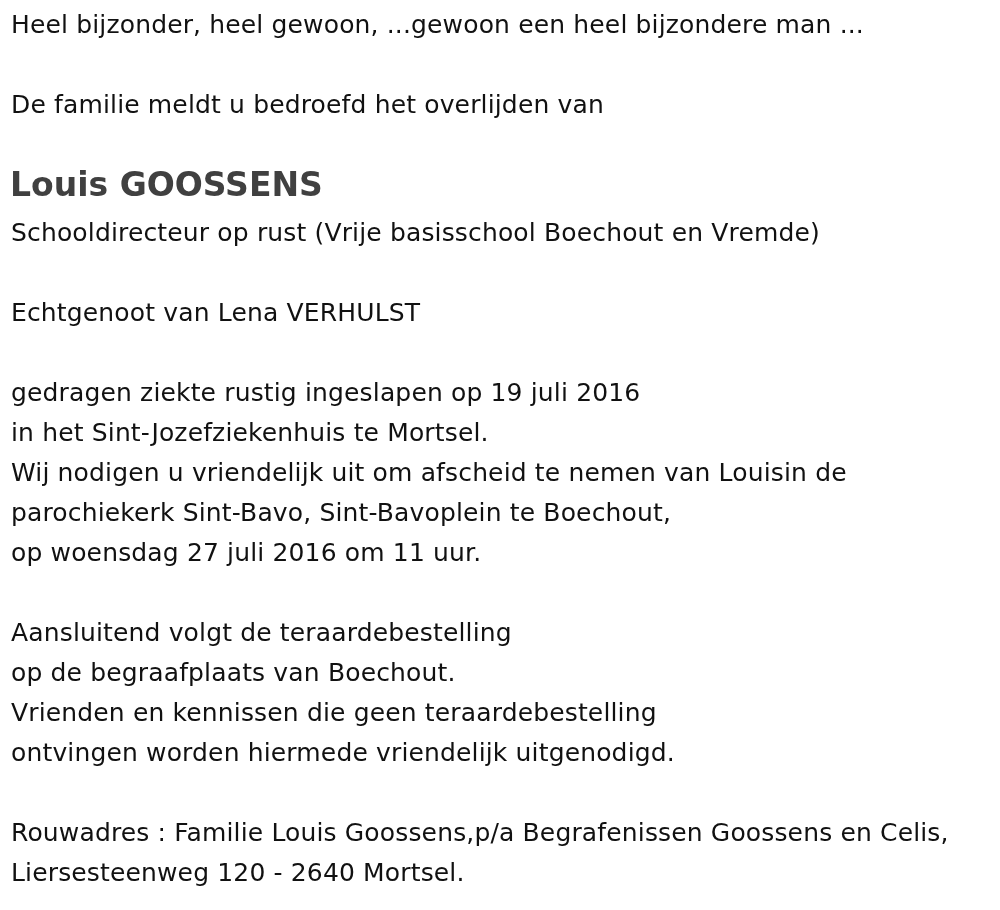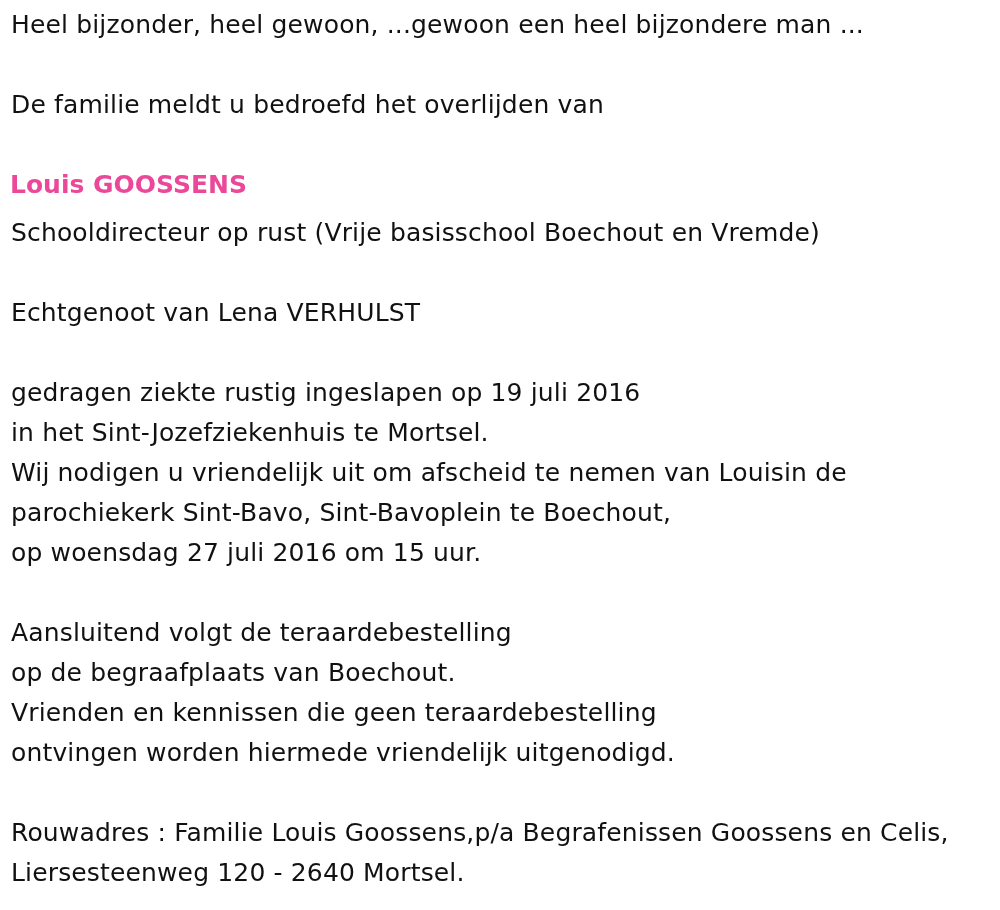--- a/index.html
+++ b/index.html
@@ -24,44 +24,44 @@
       left: 11px;
       font-size: 25px;
       line-height: 40px;
       height: 40px;
       white-space: nowrap;
       letter-spacing: 0.15px;
     }
     .title {
       position: absolute;
       left: 10px;
-      font-size: 25px;
+      font-size: 33px;
       font-weight: bold;
       line-height: 50px;
       height: 50px;
       white-space: nowrap;
-      color: #ec4899;
+      color: #404040;
     }
   </style>
 </head>
 <body>
 
 <div class="page">
   <div class="line" style="top:5px;">Heel bijzonder, heel gewoon, ...gewoon een heel bijzondere man ...</div>
   <div class="line" style="top:85px;text-align:right;">De familie meldt u bedroefd het overlijden van</div>
 
   <div class="title" style="top:160px;">Louis GOOSSENS</div>
   <div class="line" style="top:213px;">Schooldirecteur op rust (Vrije basisschool Boechout en Vremde)</div>
 
   <div class="line" style="top:293px;">Echtgenoot van Lena VERHULST</div>
   <div class="line" style="top:373px;">gedragen ziekte rustig ingeslapen op 19 juli 2016</div>
   <div class="line" style="top:413px;">in het Sint-Jozefziekenhuis te Mortsel.</div>
   <div class="line" style="top:493px;">parochiekerk Sint-Bavo, Sint-Bavoplein te Boechout,</div>
   <div class="line" style="top:453px;">Wij nodigen u vriendelijk uit om afscheid te nemen van Louisin de</div>
-  <div class="line" style="top:533px;">op woensdag 27 juli 2016 om 15 uur.</div>
+  <div class="line" style="top:533px;">op woensdag 27 juli 2016 om 11 uur.</div>
   <div class="line" style="top:613px;">Aansluitend volgt de teraardebestelling</div>
   <div class="line" style="top:653px;">op de begraafplaats van Boechout.</div>
   <div class="line" style="top:693px;">Vrienden en kennissen die geen teraardebestelling</div>
   <div class="line" style="top:733px;">ontvingen worden hiermede vriendelijk uitgenodigd.</div>
 
   <div class="line" style="top:813px;">Rouwadres : Familie Louis Goossens,p/a Begrafenissen Goossens en Celis,</div>
   <div class="line" style="top:853px;">Liersesteenweg 120 - 2640 Mortsel.</div>
 </div>
 
 </body></html>

